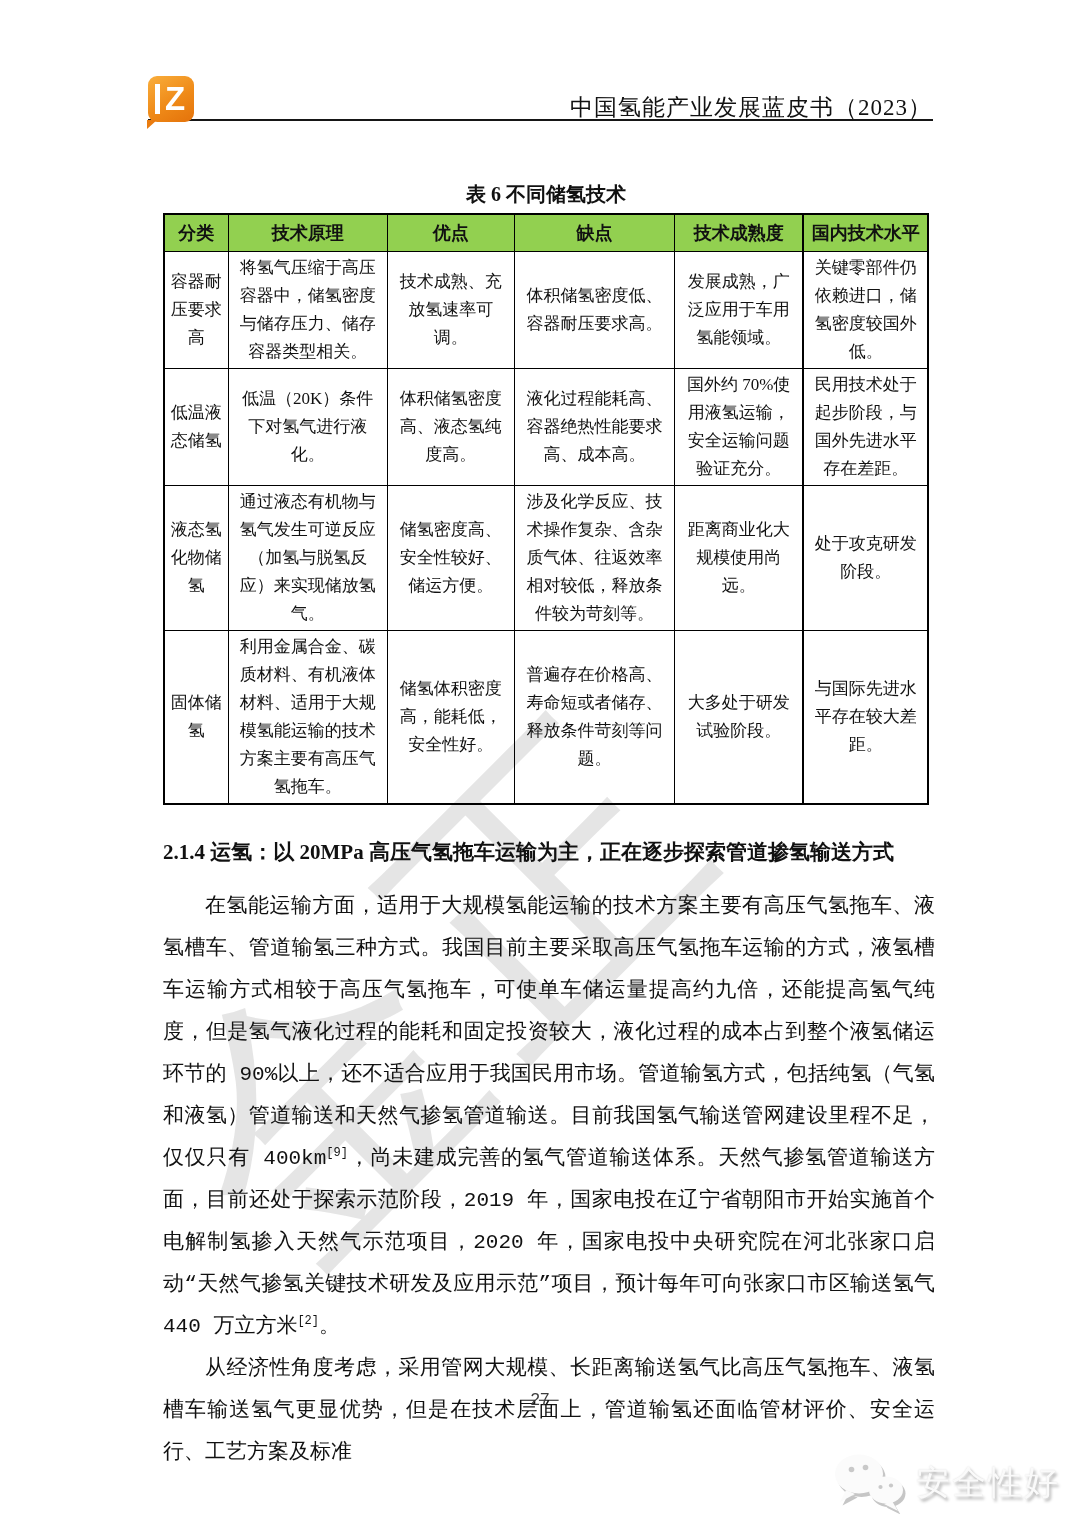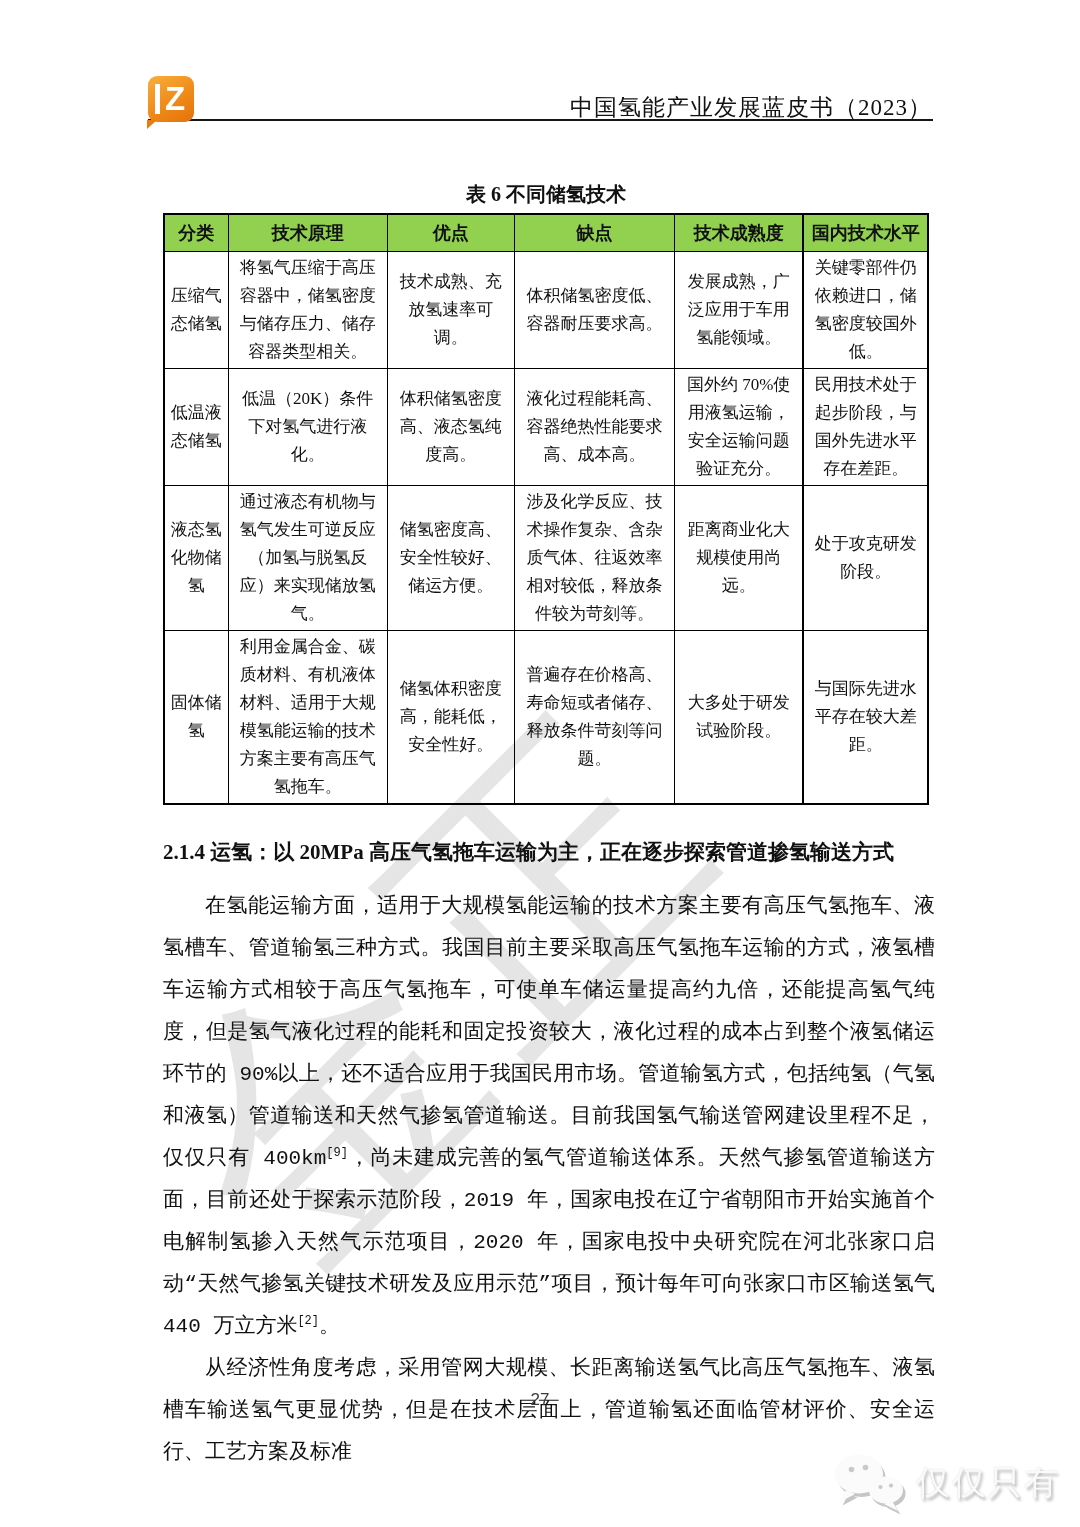--- a/index.html
+++ b/index.html
@@ -86,21 +86,21 @@
           <th>分类</th>
           <th>技术原理</th>
           <th>优点</th>
           <th>缺点</th>
           <th>技术成熟度</th>
           <th>国内技术水平</th>
         </tr>
       </thead>
       <tbody>
         <tr class="r0">
-          <td>压缩气态储氢</td>
+          <td>容器耐压要求高</td>
           <td>将氢气压缩于高压容器中，储氢密度与储存压力、储存容器类型相关。</td>
           <td>技术成熟、充放氢速率可调。</td>
           <td>体积储氢密度低、容器耐压要求高。</td>
           <td>发展成熟，广泛应用于车用氢能领域。</td>
           <td>关键零部件仍依赖进口，储氢密度较国外低。</td>
         </tr>
         <tr class="r1">
           <td>低温液态储氢</td>
           <td>低温（20K）条件下对氢气进行液化。</td>
           <td>体积储氢密度高、液态氢纯度高。</td>
@@ -154,16 +154,16 @@
         <path d="M60 49 L66 59 L52 52 Z"></path>
       </g>
 
       <g fill="#c9c9c9">
         <circle cx="19.5" cy="17.5" r="2.8"></circle>
         <circle cx="33.5" cy="15.5" r="2.8"></circle>
         <circle cx="48.5" cy="35" r="2.1"></circle>
         <circle cx="59" cy="33.5" r="2.1"></circle>
       </g>
     </svg>
-    <span class="brand-text">仅仅只有</span>
+    <span class="brand-text">安全性好</span>
   </div>
 
 </div>
 
 </body></html>

